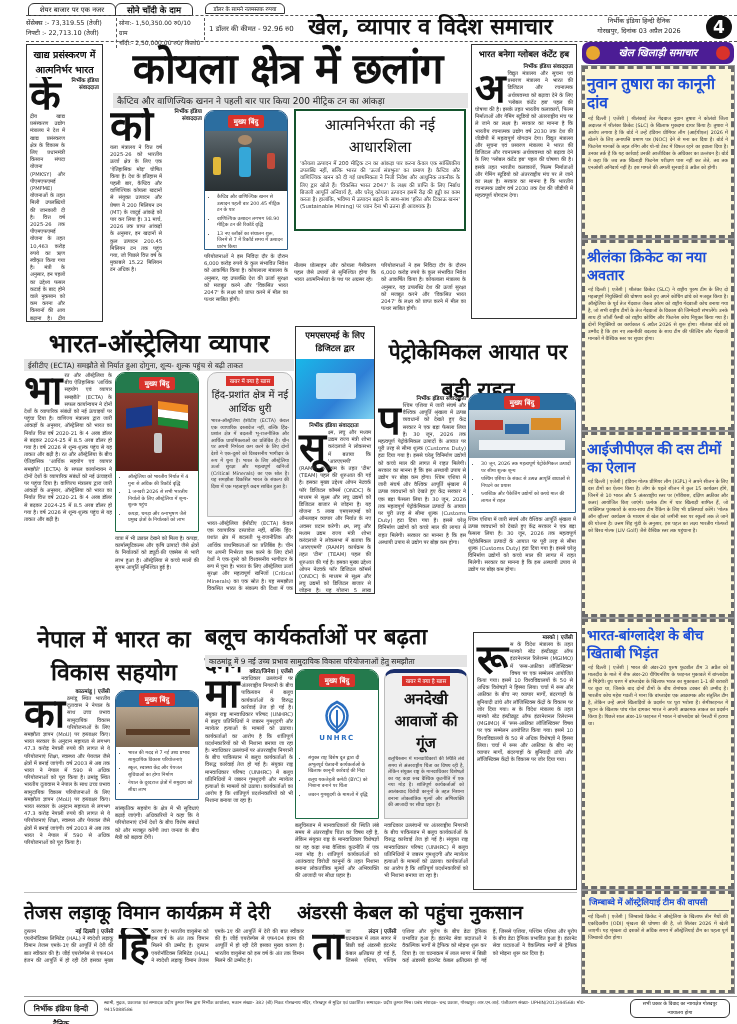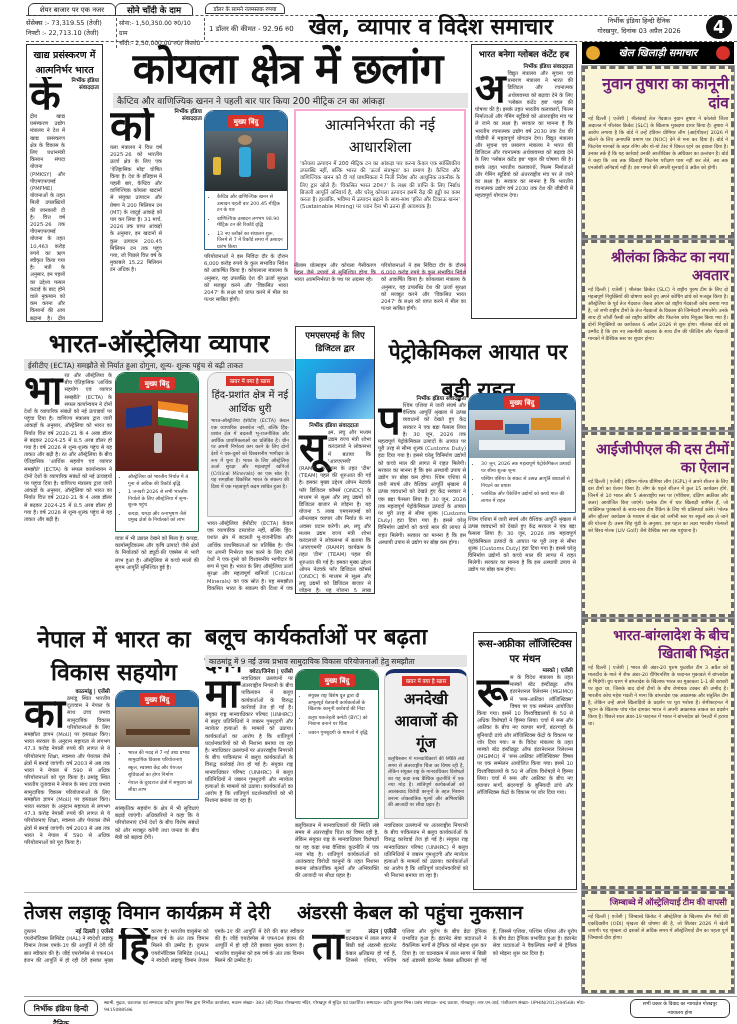--- a/index.html
+++ b/index.html
@@ -16,21 +16,21 @@
 .mb{position:absolute;border-radius:10px 10px 0 0;overflow:hidden;background:#fff;border:1px solid #bbb}
 .mb-head{height:20px;display:flex;align-items:center;justify-content:center}
 .mb-tag{background:#d9322b;color:#fff;font-size:7px;font-weight:bold;padding:2px 6px;border-radius:2px}
 .mb-img{height:60px}
 .mb-list{padding:3px 4px;font-size:4.8px;line-height:6.5px;color:#333}
 .mb-list li{margin-left:8px;margin-bottom:2px}
 .kbox{position:absolute;border-radius:10px 10px 0 0;overflow:hidden;background:#efefef;border:1px solid #bbb}
 .kbox-tag{display:block;margin:3px auto 0;width:max-content;background:#d9322b;color:#fff;font-size:5.5px;padding:1px 4px}
 .kbox-title{font-size:10px;font-weight:bold;text-align:center;line-height:14px;padding:2px 3px}
 .side{position:absolute;left:582px;width:152px;background:#fbf5d8;border:3px dashed #6b6b6b;outline:1px solid #999}
-.side-title{font-family:Liberation Serif, serif;font-weight:bold;text-align:right;color:#701a75;line-height:1.25;padding:5px 2px 2px}
+.side-title{font-family:Liberation Sans, sans-serif;font-weight:bold;text-align:left;color:#1d4ed8;line-height:1.25;padding:5px 2px 2px}
 .side-txt{font-size:4.8px;line-height:7px;color:#333;padding:0 3px;text-align:justify;overflow:hidden}
 </style>
 </head>
 <body>
 
 <div>
   <div class="abs" style="left:28px;top:3px;width:88px;height:13px;border:1px solid #333;border-radius:6px 6px 0 0;font-size:7px;text-align:center;line-height:12px">शेयर बाजार पर एक नजर</div>
   <div class="abs" style="left:26px;top:18px;width:82px;font-size:6.5px;line-height:10px;color:#222">
     <div>सेंसेक्स :- 73,319.55  (तेजी)</div>
     <div>निफ्टी :-  22,713.10  (तेजी)</div>
@@ -39,21 +39,21 @@
   <div class="abs" style="left:115px;top:3px;width:78px;height:13px;border:1px solid #333;border-radius:6px 6px 0 0;font-size:8.5px;font-weight:bold;text-align:center;line-height:12px">सोने चाँदी के दाम</div>
   <div class="abs" style="left:116px;top:18px;width:85px;font-size:6px;line-height:10px;color:#222;border-left:1px dashed #555;padding-left:2px">
     <div>सोना:- 1,50,350.00 रु0/10 ग्राम</div>
     <div>चाँदी:- 2,50,000.00 रु0/ किलो0</div>
   </div>
 
   <div class="abs" style="left:205px;top:3px;width:80px;height:11px;border:1px solid #333;border-radius:6px 6px 0 0;font-size:5.5px;text-align:center;line-height:10px">डॉलर के सामने नतमस्तक रुपया</div>
   <div class="abs" style="left:204px;top:18px;width:95px;height:22px;border-left:1px dashed #555;font-size:7px;line-height:22px;padding-left:4px;color:#222">1 डॉलर की कीमत - 92.96 रु0</div>
 
   <div class="abs dash-h" style="left:26px;top:15px;width:711px"></div>
-  <div class="abs hl" style="left:308px;top:14px;width:245px;font-size:22px;line-height:26px;text-align:right">खेल, व्यापार व विदेश समाचार</div>
+  <div class="abs hl" style="left:308px;top:14px;width:245px;font-size:22px;line-height:26px;text-align:center">खेल, व्यापार व विदेश समाचार</div>
   <div class="abs" style="left:580px;top:16px;width:118px;text-align:center;font-size:6.5px;line-height:10px;color:#222">
     <div>निर्भीक इंडिया हिन्दी दैनिक</div>
     <div>गोरखपुर, दिनांक 03 अप्रैल 2026</div>
   </div>
   <div class="abs" style="left:706px;top:15px;width:26px;height:24px;border-radius:50%;background:#111;color:#fff;font-size:17px;font-weight:bold;text-align:center;line-height:24px">4</div>
   <div class="abs dash-h" style="left:26px;top:41px;width:711px"></div>
 </div>
 
 <div class="abs box" style="left:26px;top:44px;width:77px;height:278px;overflow:hidden">
   <div class="hl" style="font-size:9.5px;line-height:15px;padding-top:2px">खाद्य प्रसंस्करण में आत्मनिर्भर भारत</div>
@@ -89,39 +89,39 @@
     </div>
     <ul class="mb-list">
       <li>कैप्टिव और वाणिज्यिक खनन से उत्पादन पहली बार 200.45 मीट्रिक टन के पार</li>
       <li>वाणिज्यिक उत्पादन लगभग 98.90 मीट्रिक टन की रिकॉर्ड वृद्धि</li>
       <li>13 नए ब्लॉकों का संचालन शुरू, जिनमें से 7 में रिकॉर्ड समय में उत्पादन प्रारंभ किया</li>
     </ul>
   </div>
 
   <div class="abs txt" style="left:204px;top:253px;width:84px;height:70px">परियोजनाओं ने इस निविदा दौर के दौरान 6,000 करोड़ रुपये के कुल संभावित निवेश को आकर्षित किया है। कोयलाला मंत्रालय के अनुसार, यह उपलब्धि देश की ऊर्जा सुरक्षा को मजबूत करने और 'विकसित भारत 2047' के लक्ष्य को प्राप्त करने में मील का पत्थर साबित होगी।</div>
 
-  <div class="abs box" style="left:294px;top:109px;width:172px;height:166px;overflow:hidden;border:2px solid #f9a8d4">
+  <div class="abs box" style="left:294px;top:109px;width:172px;height:122px;overflow:hidden;border:2px solid #14532d">
     <div class="hl" style="font-weight:normal;font-size:15px;line-height:22px;padding:3px 10px 2px">आत्मनिर्भरता की नई आधारशिला</div>
     <div class="txt" style="padding:0 4px;font-size:5.3px">'कोयला उत्पादन में 200 मीट्रिक टन का आंकड़ा पार करना केवल एक सांख्यिकीय उपलब्धि नहीं, बल्कि भारत की 'ऊर्जा संप्रभुता' का प्रमाण है। कैप्टिव और वाणिज्यिक खनन को दी गई प्राथमिकता ने निजी निवेश और आधुनिक तकनीक के लिए द्वार खोले हैं। 'विकसित भारत 2047' के लक्ष्य की प्राप्ति के लिए निर्बाध बिजली आपूर्ति अनिवार्य है, और घरेलू कोयला उत्पादन इसमें रीढ़ की हड्डी का काम करता है। हालांकि, भविष्य में उत्पादन बढ़ाने के साथ-साथ 'हरित और टिकाऊ खनन' (Sustainable Mining) पर ध्यान देना भी उतना ही आवश्यक है।</div>
   </div>
   <div class="abs txt" style="left:294px;top:262px;width:82px;height:60px">नीलाम प्रोत्साहन और कोयला गैसीकरण पहल जैसे उपायों से सुनिश्चित होगा कि भारत आत्मनिर्भरता के पथ पर अग्रसर रहे।</div>
   <div class="abs txt" style="left:381px;top:262px;width:85px;height:60px">परियोजनाओं ने इस निविदा दौर के दौरान 6,000 करोड़ रुपये के कुल संभावित निवेश को आकर्षित किया है। कोयलाला मंत्रालय के अनुसार, यह उपलब्धि देश की ऊर्जा सुरक्षा को मजबूत करने और 'विकसित भारत 2047' के लक्ष्य को प्राप्त करने में मील का पत्थर साबित होगी।</div>
 </div>
 
 <div class="abs box" style="left:471px;top:44px;width:106px;height:275px;overflow:hidden">
   <div class="hl" style="font-size:8.5px;line-height:15px;padding-top:2px">भारत बनेगा ग्लोबल कंटेंट हब</div>
   <div class="byline" style="padding-right:3px;line-height:8px">निर्भीक इंडिया संवाददाता</div>
   <div class="txt" style="padding:0 3px">
     <span class="dropcap" style="font-size:40px">अ</span>
     <span>विद्युत मंत्रालय और सूचना एवं प्रसारण मंत्रालय ने भारत की डिजिटल और रचनात्मक अर्थव्यवस्था को बढ़ावा देने के लिए 'ग्लोबल कंटेंट हब' पहल की घोषणा की है। इसके तहत भारतीय कलाकारों, फिल्म निर्माताओं और गेमिंग स्टूडियो को अंतरराष्ट्रीय मंच पर ले जाने का लक्ष्य है। सरकार का मानना है कि भारतीय रचनात्मक उद्योग वर्ष 2030 तक देश की जीडीपी में महत्वपूर्ण योगदान देगा।</span>
     <span>विद्युत मंत्रालय और सूचना एवं प्रसारण मंत्रालय ने भारत की डिजिटल और रचनात्मक अर्थव्यवस्था को बढ़ावा देने के लिए 'ग्लोबल कंटेंट हब' पहल की घोषणा की है। इसके तहत भारतीय कलाकारों, फिल्म निर्माताओं और गेमिंग स्टूडियो को अंतरराष्ट्रीय मंच पर ले जाने का लक्ष्य है। सरकार का मानना है कि भारतीय रचनात्मक उद्योग वर्ष 2030 तक देश की जीडीपी में महत्वपूर्ण योगदान देगा।</span>
   </div>
 </div>
 
-<div class="abs" style="left:582px;top:42px;width:152px;height:22px;background:#000000;border-radius:0;overflow:hidden">
+<div class="abs" style="left:582px;top:42px;width:152px;height:22px;background:#4c1d95;border-radius:7px;overflow:hidden">
   <div style="position:absolute;left:4px;top:4px;width:14px;height:14px;border-radius:50%;background:#e8a830"></div>
   <div style="position:absolute;right:4px;top:4px;width:14px;height:14px;border-radius:50%;background:#d9322b"></div>
   <div style="color:#fff;text-align:center;font-size:10px;font-weight:bold;line-height:22px;font-style:italic">खेल खिलाड़ी समाचार</div>
 </div>
 
 <div class="side" style="top:66px;height:172px">
   <div class="side-title" style="font-size:15.5px">नुवान तुषारा का कानूनी दांव</div>
   <div class="side-txt" style="height:100px">नई दिल्ली | एजेंसी | श्रीलंकाई तेज गेंदबाज नुवान तुषारा ने कोलंबो जिला अदालत में श्रीलंका क्रिकेट (SLC) के खिलाफ मुकदमा दायर किया है। तुषारा ने आरोप लगाया है कि बोर्ड ने उन्हें इंडियन प्रीमियर लीग (आईपीएल) 2026 में खेलने के लिए अनापत्ति प्रमाण पत्र (NOC) देने से मना कर दिया है। बोर्ड ने फिटनेस मानकों के तहत रनिंग और यो-यो टेस्ट में विफल रहने का हवाला दिया है। उनका तर्क है कि यह कार्रवाई उनकी आजीविका के अधिकार का उल्लंघन है। बोर्ड ने कहा कि जब तक खिलाड़ी फिटनेस परीक्षण पास नहीं कर लेते, तब तक एनओसी अनिवार्य नहीं है। इस मामले की अगली सुनवाई 8 अप्रैल को होगी।</div>
 </div>
 
@@ -259,37 +259,44 @@
     <div class="txt">
       <span class="dropcap" style="font-size:40px">मा</span>
       <span>नवाधिकार उल्लंघनों पर अंतरराष्ट्रीय निगरानी के बीच पाकिस्तान में बलूच कार्यकर्ताओं के विरुद्ध कार्रवाई तेज हो गई है। संयुक्त राष्ट्र मानवाधिकार परिषद (UNHRC) में बलूच प्रतिनिधियों ने जबरन गुमशुदगी और न्यायेतर हत्याओं के मामलों को उठाया। कार्यकर्ताओं का आरोप है कि शांतिपूर्ण प्रदर्शनकारियों को भी निशाना बनाया जा रहा है।</span>
       <span>नवाधिकार उल्लंघनों पर अंतरराष्ट्रीय निगरानी के बीच पाकिस्तान में बलूच कार्यकर्ताओं के विरुद्ध कार्रवाई तेज हो गई है। संयुक्त राष्ट्र मानवाधिकार परिषद (UNHRC) में बलूच प्रतिनिधियों ने जबरन गुमशुदगी और न्यायेतर हत्याओं के मामलों को उठाया। कार्यकर्ताओं का आरोप है कि शांतिपूर्ण प्रदर्शनकारियों को भी निशाना बनाया जा रहा है।</span>
     </div>
   </div>
   <div class="mb" style="left:295px;top:669px;width:84px;height:150px;border-color:#1e6b45">
     <div class="mb-head" style="background:#247a4d">
         <span class="mb-tag">मुख्य बिंदु</span>
       </div>
+    <div style="height:62px;display:flex;flex-direction:column;align-items:center;justify-content:center">
+      <svg width="42" height="34" viewBox="0 0 42 34">
+        <path d="M21 2 C8 8 6 22 21 32 C36 22 34 8 21 2 Z" fill="none" stroke="#2b6fc0" stroke-width="2.5"></path>
+        <path d="M21 6 C12 11 11 21 21 28 C31 21 30 11 21 6 Z" fill="none" stroke="#2b6fc0" stroke-width="2"></path>
+        <path d="M21 10 L21 30" stroke="#2b6fc0" stroke-width="2"></path>
+      </svg>
+      <div style="color:#2b6fc0;font-size:7px;font-weight:bold;letter-spacing:1.5px">UNHRC</div>
+    </div>
     <ul class="mb-list">
       <li>संयुक्त राष्ट्र विशेष दूत द्वारा दी अभूतपूर्व चेतावनी कार्यकर्ताओं के खिलाफ कानूनी कार्रवाई की निंदा</li>
       <li>बलूच यकजेहती कमेटी (BYC) को निशाना बनाने पर चिंता</li>
       <li>जबरन गुमशुदगी के मामलों में वृद्धि</li>
     </ul>
   </div>
   <div class="kbox" style="left:384px;top:669px;width:84px;height:150px;border-top:4px solid #1b2f6b">
     <span class="kbox-tag">खबर में क्या है खास</span>
     <div class="kbox-title" style="font-size:15px;line-height:22px">अनदेखी आवाजों की गूंज</div>
     <div class="txt" style="padding:0 3px;font-size:4.8px;line-height:6.6px">बलूचिस्तान में मानवाधिकारों की स्थिति लंबे समय से अंतरराष्ट्रीय चिंता का विषय रही है, लेकिन संयुक्त राष्ट्र के मानवाधिकार विशेषज्ञों का यह कड़ा रुख वैश्विक कूटनीति में एक नया मोड़ है। शांतिपूर्ण कार्यकर्ताओं को आतंकवाद विरोधी कानूनों के तहत निशाना बनाना लोकतांत्रिक मूल्यों और अभिव्यक्ति की आजादी पर सीधा प्रहार है।</div>
   </div>
   <div class="abs txt" style="left:295px;top:822px;width:84px;height:68px">बलूचिस्तान में मानवाधिकारों की स्थिति लंबे समय से अंतरराष्ट्रीय चिंता का विषय रही है, लेकिन संयुक्त राष्ट्र के मानवाधिकार विशेषज्ञों का यह कड़ा रुख वैश्विक कूटनीति में एक नया मोड़ है। शांतिपूर्ण कार्यकर्ताओं को आतंकवाद विरोधी कानूनों के तहत निशाना बनाना लोकतांत्रिक मूल्यों और अभिव्यक्ति की आजादी पर सीधा प्रहार है।</div>
   <div class="abs txt" style="left:384px;top:822px;width:84px;height:68px">नवाधिकार उल्लंघनों पर अंतरराष्ट्रीय निगरानी के बीच पाकिस्तान में बलूच कार्यकर्ताओं के विरुद्ध कार्रवाई तेज हो गई है। संयुक्त राष्ट्र मानवाधिकार परिषद (UNHRC) में बलूच प्रतिनिधियों ने जबरन गुमशुदगी और न्यायेतर हत्याओं के मामलों को उठाया। कार्यकर्ताओं का आरोप है कि शांतिपूर्ण प्रदर्शनकारियों को भी निशाना बनाया जा रहा है।</div>
 </div>
 
 <div class="abs box" style="left:473px;top:632px;width:104px;height:258px;overflow:hidden">
-  <div class="hl" style="font-size:10px;line-height:15px;padding:3px 2px 0">रूस-अफ्रीका लॉजिस्टिक्स पर मंथन</div>
   <div class="byline" style="padding-right:3px;line-height:8px">मास्को | एजेंसी</div>
   <div class="txt" style="padding:0 3px">
     <span class="dropcap" style="font-size:40px">रू</span>
     <span>स के विदेश मंत्रालय के तहत मास्को स्टेट इंस्टीट्यूट ऑफ इंटरनेशनल रिलेशन्स (MGIMO) में 'रूस-अफ्रीका लॉजिस्टिक्स' विषय पर एक सम्मेलन आयोजित किया गया। इसमें 10 विश्वविद्यालयों के 50 से अधिक विशेषज्ञों ने हिस्सा लिया। चर्चा में रूस और अफ्रीका के बीच नए व्यापार मार्गों, बंदरगाहों के बुनियादी ढांचे और लॉजिस्टिक्स केंद्रों के विकास पर जोर दिया गया।</span>
     <span>स के विदेश मंत्रालय के तहत मास्को स्टेट इंस्टीट्यूट ऑफ इंटरनेशनल रिलेशन्स (MGIMO) में 'रूस-अफ्रीका लॉजिस्टिक्स' विषय पर एक सम्मेलन आयोजित किया गया। इसमें 10 विश्वविद्यालयों के 50 से अधिक विशेषज्ञों ने हिस्सा लिया। चर्चा में रूस और अफ्रीका के बीच नए व्यापार मार्गों, बंदरगाहों के बुनियादी ढांचे और लॉजिस्टिक्स केंद्रों के विकास पर जोर दिया गया।</span>
   </div>
 </div>
 
 <div class="abs dash-h" style="left:24px;top:892px;width:553px;border-top-style:solid;border-color:#bbb"></div>
 <div class="abs hl" style="left:24px;top:900px;width:285px;font-size:19px;line-height:24px;text-align:left">तेजस लड़ाकू विमान कार्यक्रम में देरी</div>

